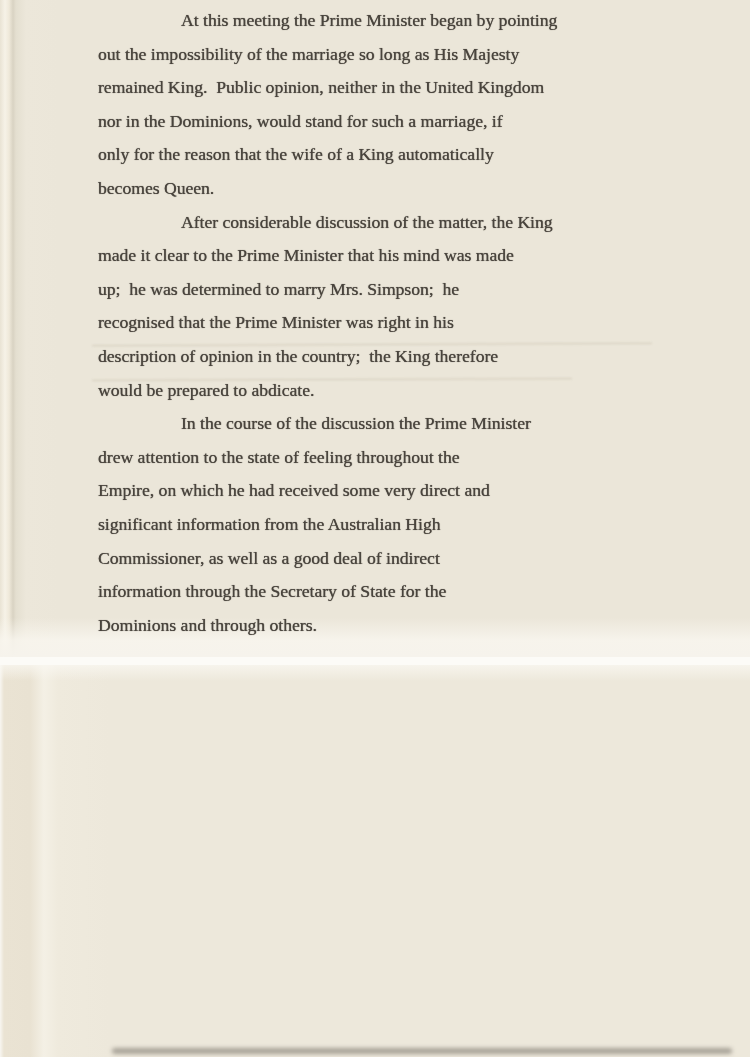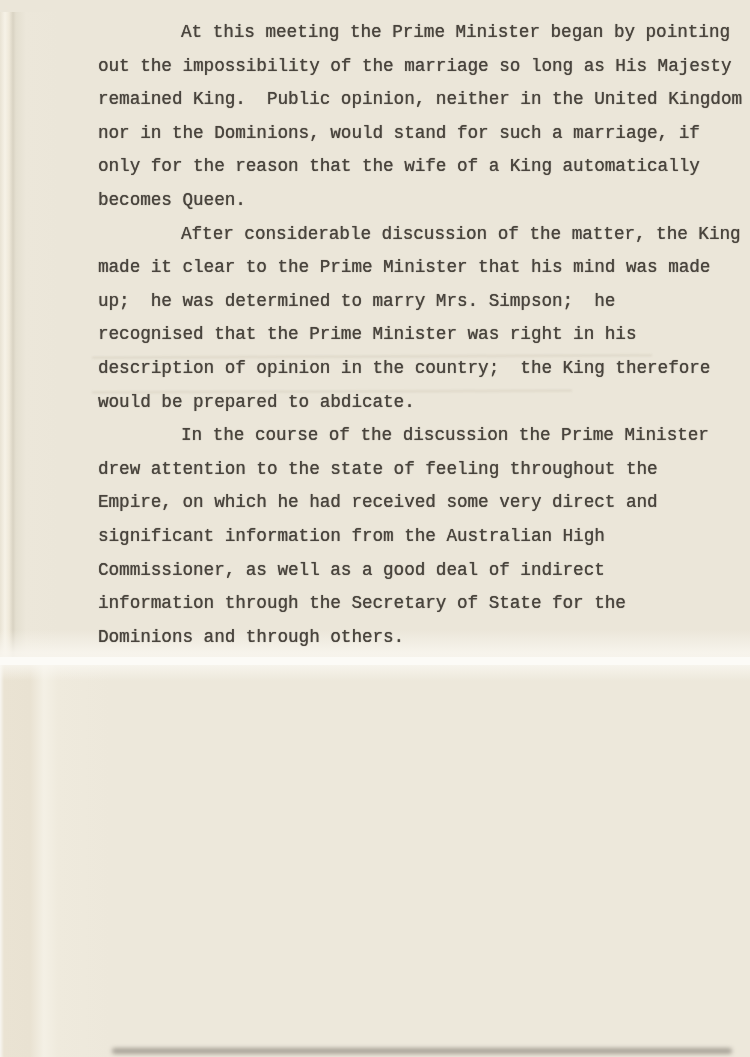--- a/index.html
+++ b/index.html
@@ -9,27 +9,28 @@
     overflow: hidden;
     background: #ebe6d9;
     font-family: "Liberation Mono", "DejaVu Sans Mono", monospace;
   }
 
   
   .scan {
     position: absolute; left: 0; width: 750px;
   }
   #page1 {
-    top: 12px; height: 657px;
+    top: 0; height: 657px;
     background:
       
       linear-gradient(180deg, rgba(250,247,240,0) 94%, rgba(249,246,239,0.85) 97.5%, #f6f3ec 100%),
       
       linear-gradient(90deg, #e9e3d4 0px, #f6f2e7 5px, #efe9da 9px, #d9d3c3 13px, #e4dfd0 16px, #ece7da 26px, #ebe6d9 60px),
       #ebe6d9;
+    font-family: Liberation Serif, serif;
   }
   #seam {
     position: absolute; left: 0; top: 657px; width: 750px; height: 8px;
     background: #fcfbf7;
   }
   #page2 {
     top: 665px; height: 392px;
     background:
       
       linear-gradient(180deg, rgba(250,248,242,0.75) 0px, rgba(250,248,242,0) 16px),

